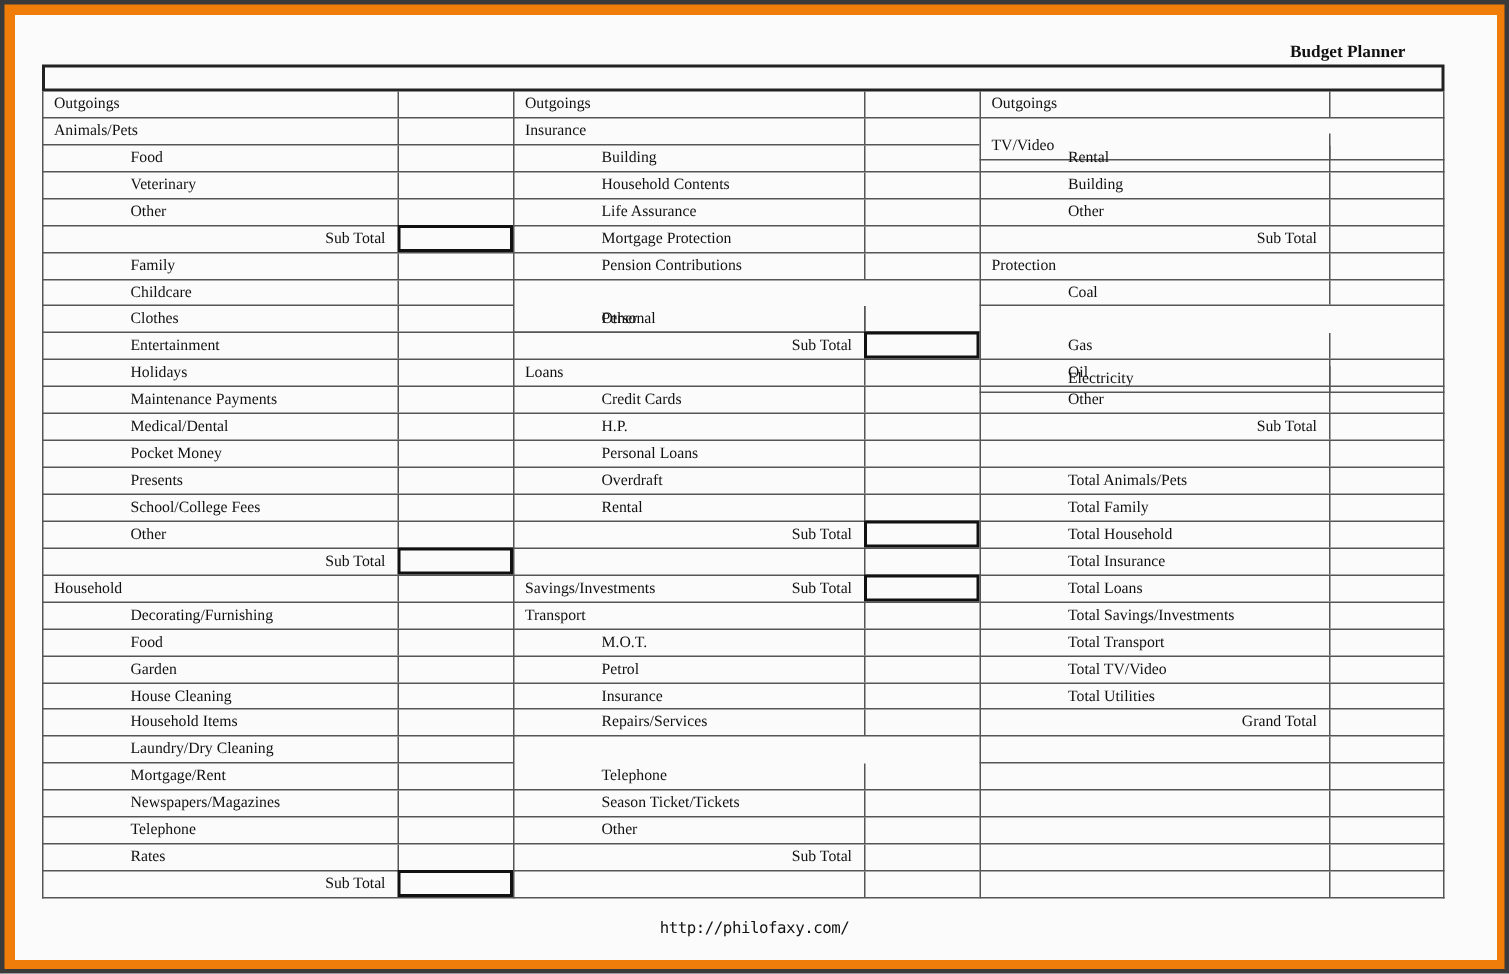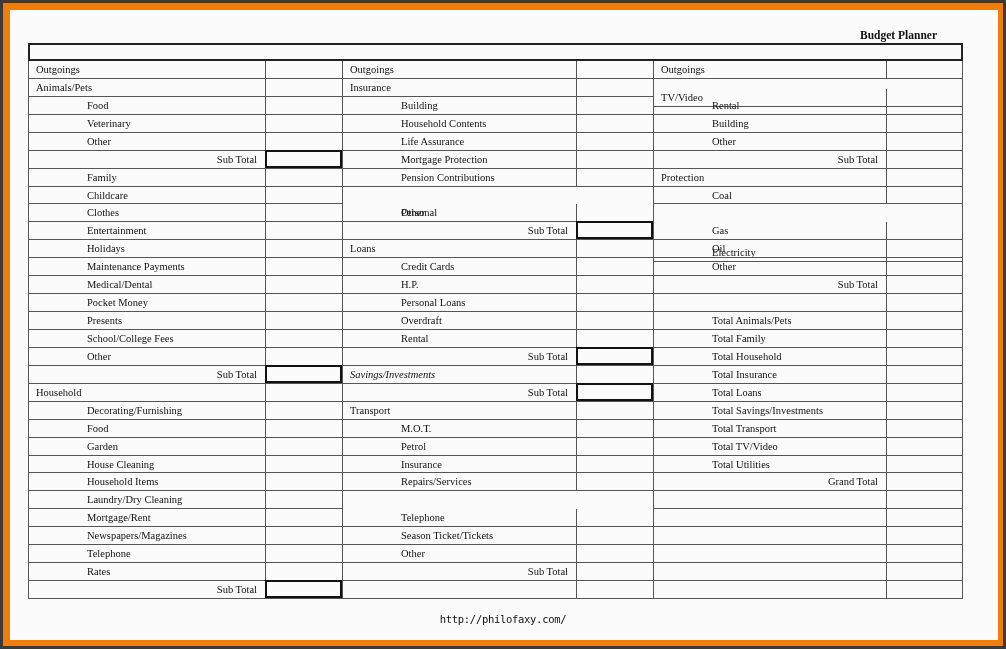--- a/index.html
+++ b/index.html
@@ -344,21 +344,21 @@
         </div>
         <div class="amt" style="left: 234px; width: 77px;"></div>
       </div>
       <div class="row" style="top: 286.933px;">
         <div style="position: absolute; left: 0px; top: 0px; height: 100%; width: 234px;">
           <span class="lbl r">Sub Total</span>
         </div>
         <div class="amt boxed" style="left: 234px; width: 77px;"></div>
       </div>
       <div class="row" style="top: 304.867px;">
-        <div style="position: absolute; left: 0px; top: 0px; height: 100%; width: 234px; font-style: italic;">
+        <div style="position: absolute; left: 0px; top: 18px; height: 100%; width: 234px;">
           <span class="lbl h">Savings/Investments</span>
         </div>
         <div class="amt" style="left: 234px; width: 77px;"></div>
       </div>
       <div class="row" style="top: 322.8px;">
         <div style="position: absolute; left: 0px; top: 0px; height: 100%; width: 234px;">
           <span class="lbl r">Sub Total</span>
         </div>
         <div class="amt boxed" style="left: 234px; width: 77px;"></div>
       </div>

